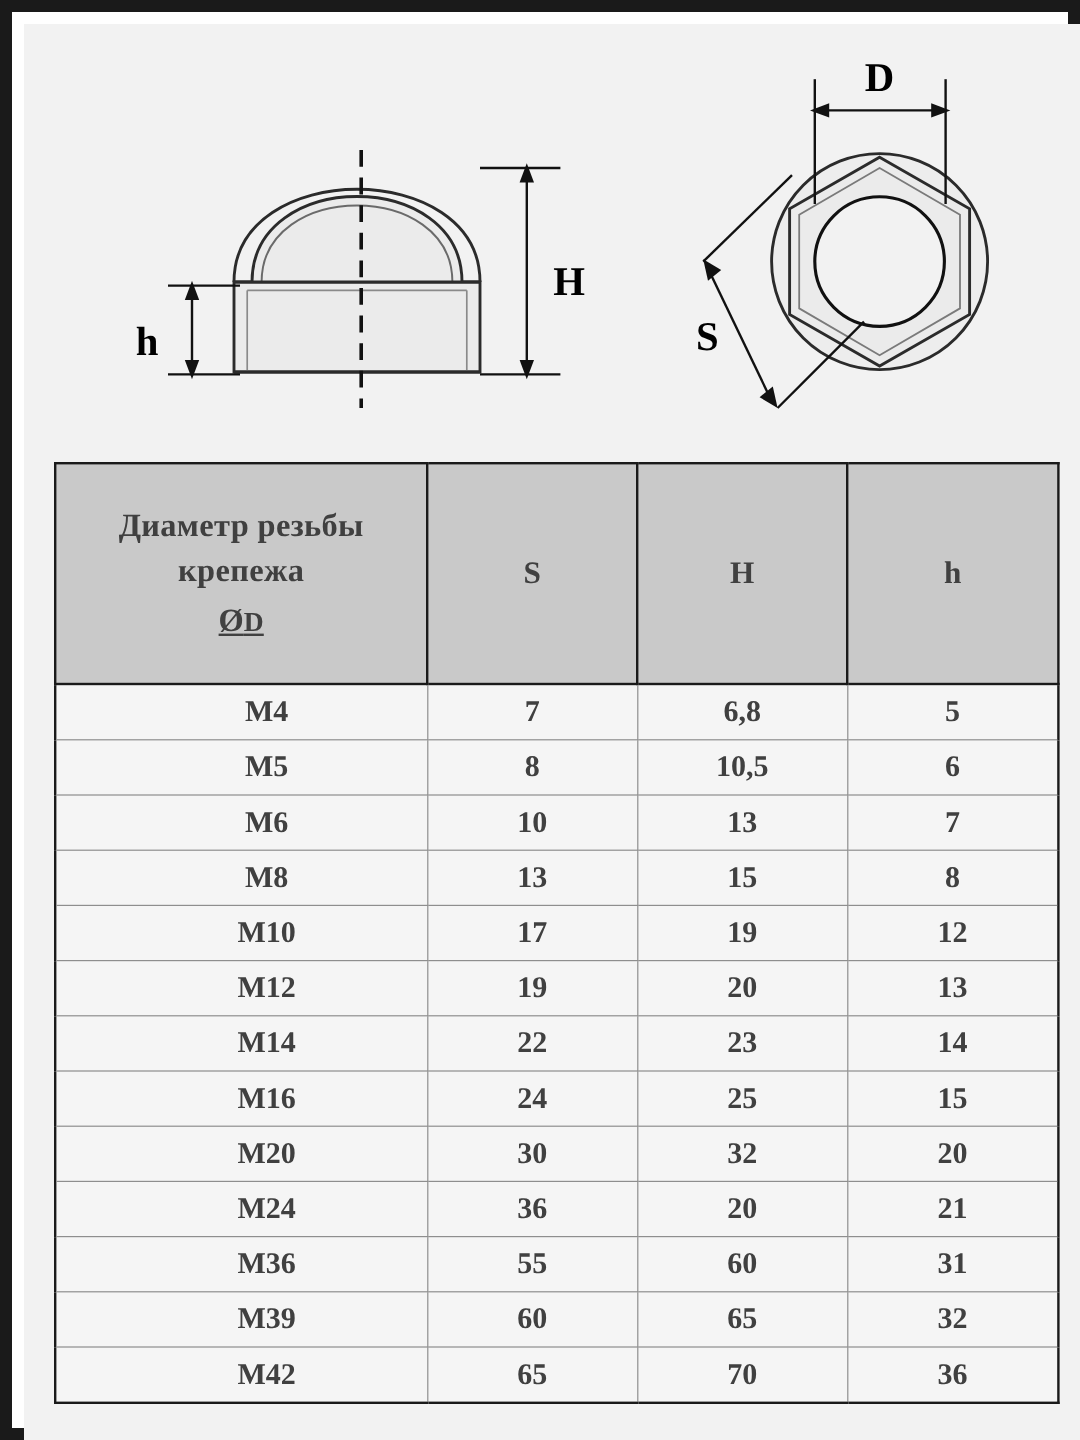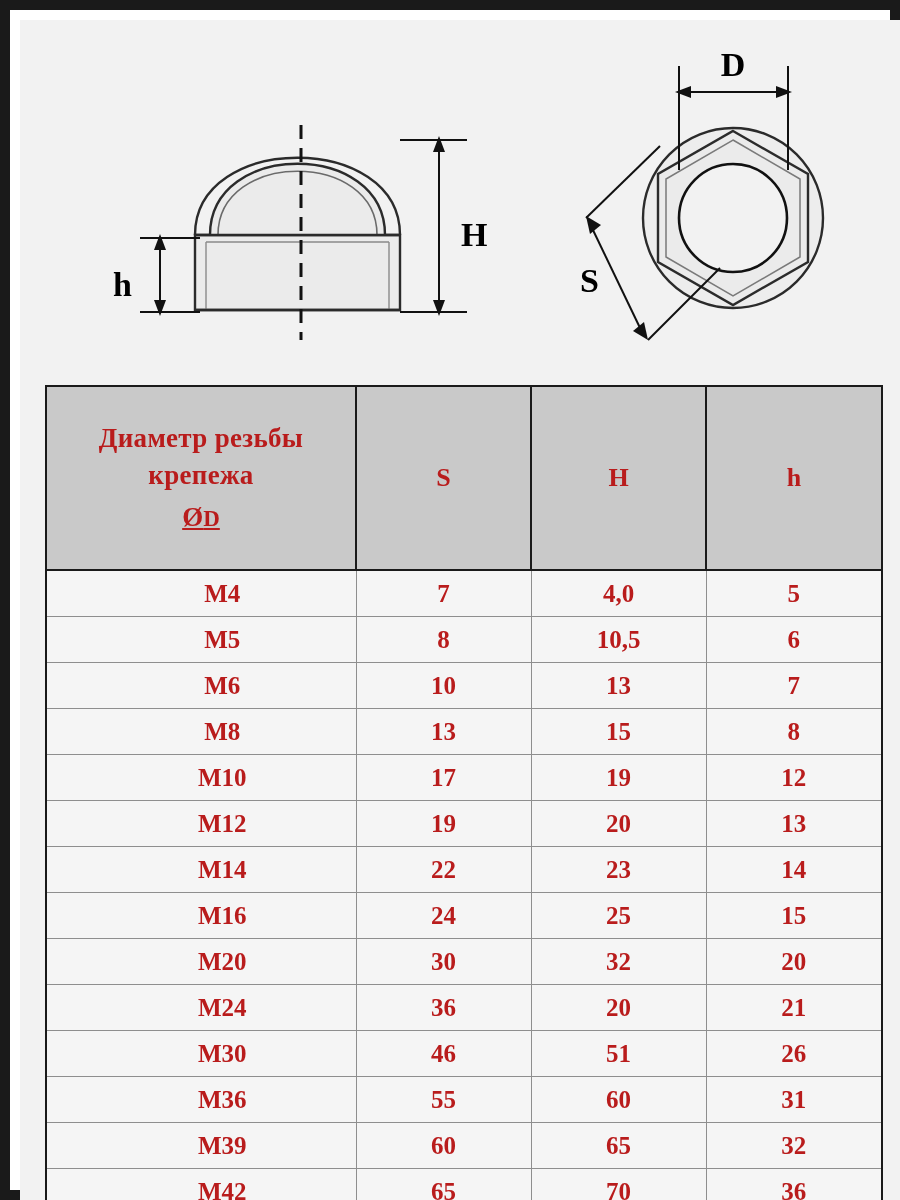--- a/index.html
+++ b/index.html
@@ -51,21 +51,21 @@
   table.spec {
     border-collapse: collapse;
     width: 836px;
     table-layout: fixed;
     background: #f5f5f5;
   }
   table.spec th, table.spec td {
     border: 1px solid #3a3a3a;
     text-align: center;
     font-family: "Liberation Serif", serif;
-    color: #b91c1c;
+    color: #404040;
   }
   table.spec thead th {
     background: #c9c9c9;
     font-size: 26px;
     font-weight: bold;
     height: 180px;
     vertical-align: middle;
     border-width: 2px;
     border-color: #1a1a1a;
   }
@@ -218,21 +218,21 @@
             </th>
             <th>S</th>
             <th>H</th>
             <th>h</th>
           </tr>
         </thead>
         <tbody>
             <tr>
               <td>M4</td>
               <td>7</td>
-              <td>4,0</td>
+              <td>6,8</td>
               <td>5</td>
             </tr>
             <tr>
               <td>M5</td>
               <td>8</td>
               <td>10,5</td>
               <td>6</td>
             </tr>
             <tr>
               <td>M6</td>
@@ -276,26 +276,20 @@
               <td>32</td>
               <td>20</td>
             </tr>
             <tr>
               <td>M24</td>
               <td>36</td>
               <td>20</td>
               <td>21</td>
             </tr>
             <tr>
-              <td>M30</td>
-              <td>46</td>
-              <td>51</td>
-              <td>26</td>
-            </tr>
-            <tr>
               <td>M36</td>
               <td>55</td>
               <td>60</td>
               <td>31</td>
             </tr>
             <tr>
               <td>M39</td>
               <td>60</td>
               <td>65</td>
               <td>32</td>

